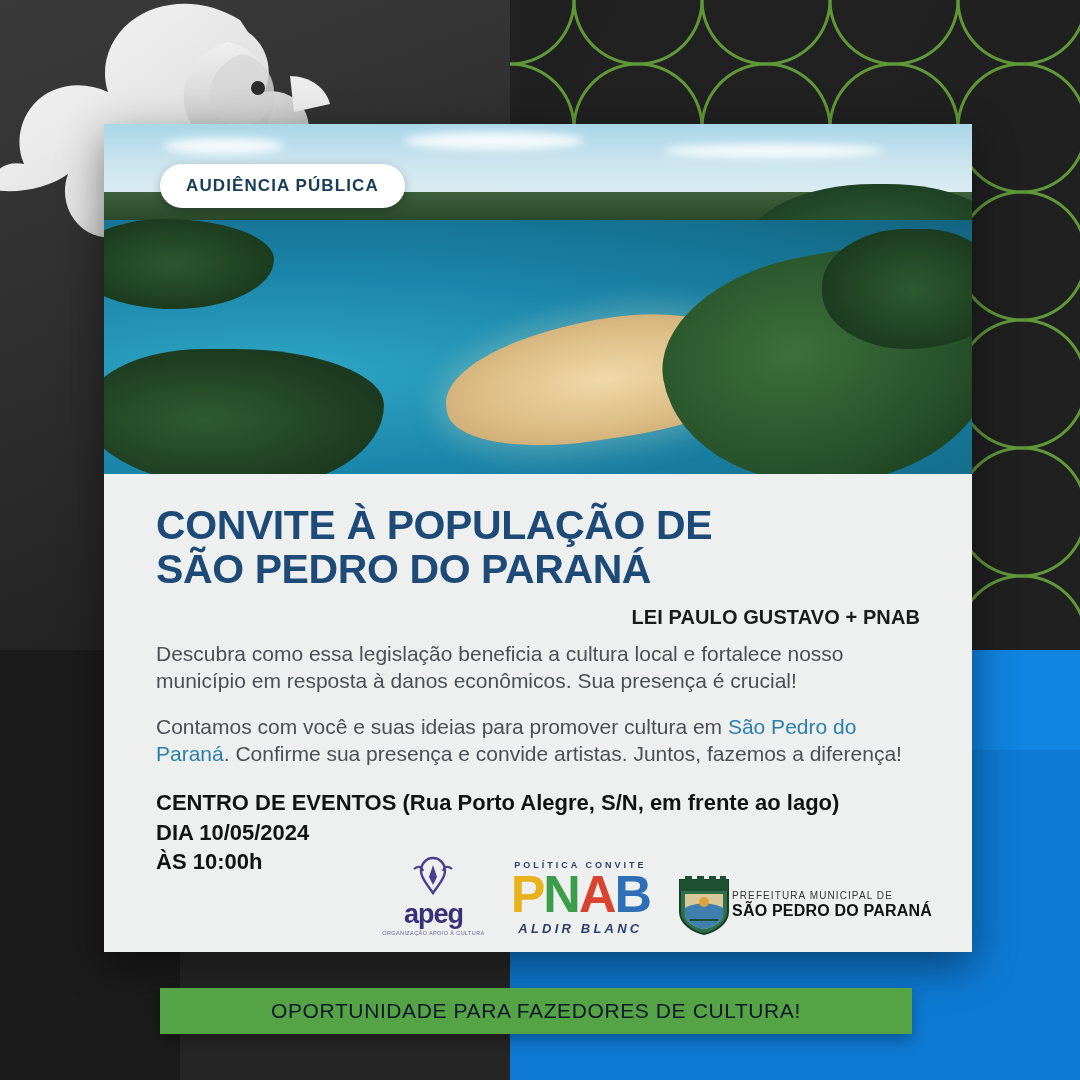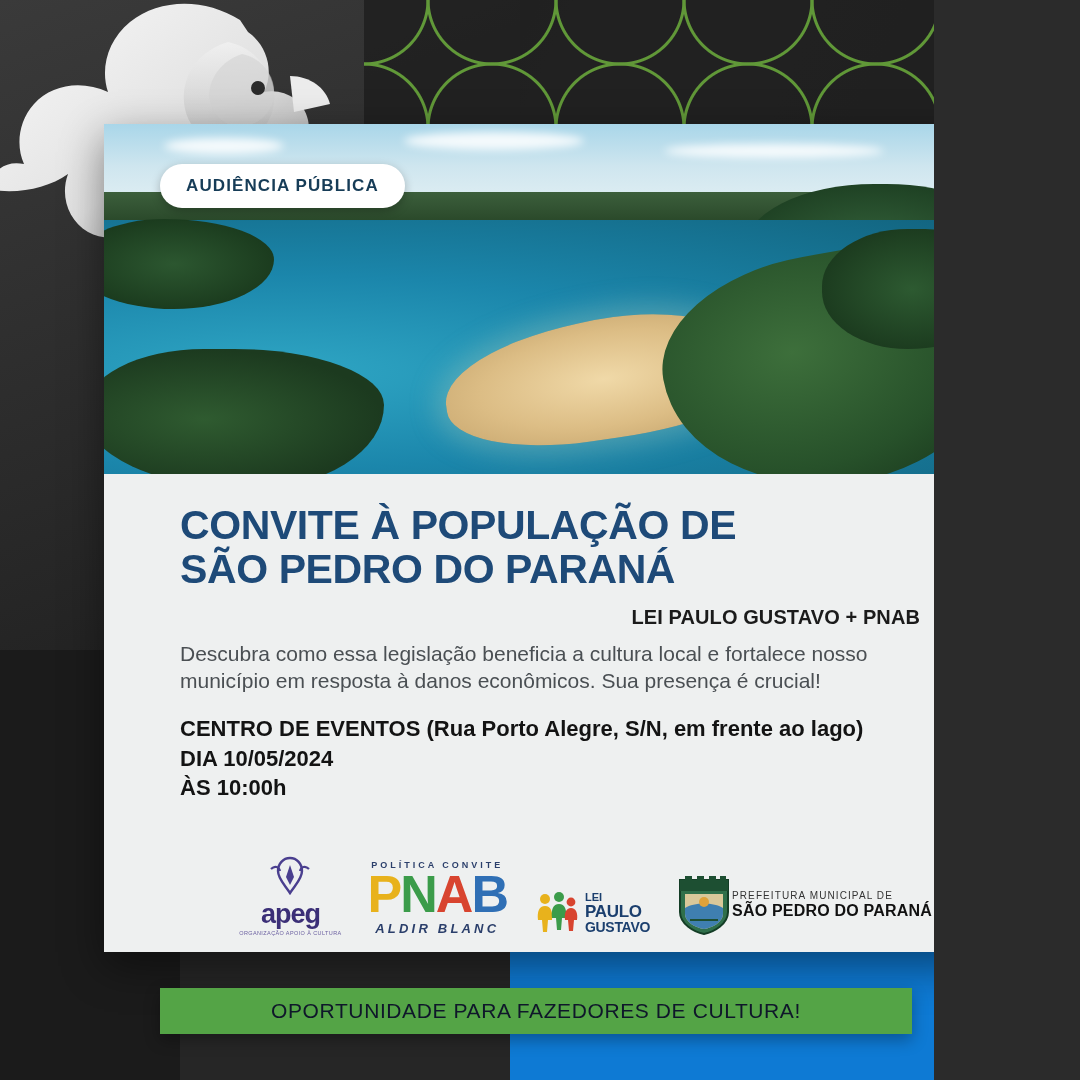--- a/index.html
+++ b/index.html
@@ -5,21 +5,21 @@
   * { box-sizing: border-box; margin: 0; padding: 0; }
   html, body {
     width: 1080px; height: 1080px;
     font-family: "Liberation Sans", sans-serif;
     overflow: hidden;
     background: #2b2b2b;
   }
 
   .poster {
     position: relative;
-    width: 934px; height: 1080px;
+    width: 1080px; height: 1080px;
     overflow: hidden;
   }
 
   
   .bg-dark {
     position: absolute; inset: 0;
     background: linear-gradient(115deg, #1d1d1d 0%, #2f2f2f 45%, #262626 100%);
   }
   .bg-dark-left {
     position: absolute; left: 0; top: 0; width: 520px; height: 1080px;
@@ -141,21 +141,20 @@
     border-radius: 22px;
     box-shadow: 0 3px 10px rgba(0,0,0,.25);
     white-space: nowrap;
   }
 
   
   .body {
     flex: 1;
     padding: 30px 52px 0 52px;
     position: relative;
-    margin-left: 24px;
   }
   h1 {
     color: #1e4a78;
     font-size: 41px;
     line-height: 1.07;
     font-weight: 800;
     letter-spacing: -.4px;
     margin-bottom: 14px;
   }
   .subtitle {
@@ -281,20 +280,23 @@
     <div class="body">
       <h1>
         <span>CONVITE À POPULAÇÃO DE</span><br>
         <span>SÃO PEDRO DO PARANÁ</span>
       </h1>
 
       <div class="subtitle">LEI PAULO GUSTAVO + PNAB</div>
 
       <p class="para">Descubra como essa legislação beneficia a cultura local e fortalece nosso município em resposta à danos econômicos. Sua presença é crucial!</p>
 
+      <p class="para">
+        <span>Contamos com você e suas ideias para promover cultura em </span><span class="hl">São Pedro do Paraná</span><span>. Confirme sua presença e convide artistas. Juntos, fazemos a diferença!</span>
+      </p>
 
       <div class="venue">
         <div>
           <span>CENTRO DE EVENTOS</span>
           <span class="reg">(Rua Porto Alegre, S/N, em frente ao lago)</span>
         </div>
         <div>DIA 10/05/2024</div>
         <div>ÀS 10:00h</div>
       </div>
 
@@ -314,37 +316,20 @@
           <div class="pnab-top">POLÍTICA CONVITE</div>
           <div class="pnab-word">
             <span>P</span>
             <span>N</span>
             <span>A</span>
             <span>B</span>
           </div>
           <div class="pnab-bot">ALDIR BLANC</div>
         </div>
 
-        <div class="logo">
-          <div class="lpg-wrap">
-            <svg width="46" height="46" viewBox="0 0 46 46">
-              <circle cx="12" cy="9" r="5" fill="#e8b21c"></circle>
-              <path d="M12 16 C6 16 4 22 5 30 L9 30 L10 42 L14 42 L15 30 L19 30 C20 22 18 16 12 16 Z" fill="#e8b21c"></path>
-              <circle cx="26" cy="7" r="5" fill="#3b9c4a"></circle>
-              <path d="M26 14 C20 14 18 20 19 28 L23 28 L24 40 L28 40 L29 28 L33 28 C34 20 32 14 26 14 Z" fill="#3b9c4a"></path>
-              <circle cx="38" cy="12" r="4.4" fill="#d8442f"></circle>
-              <path d="M38 18 C33 18 31 23 32 30 L35 30 L36 41 L40 41 L41 30 L44 30 C45 23 43 18 38 18 Z" fill="#d8442f"></path>
-            </svg>
-            <div class="lpg-text">
-              <div class="l1">LEI</div>
-              <div class="l2">PAULO</div>
-              <div class="l3">GUSTAVO</div>
-            </div>
-          </div>
-        </div>
 
         <div class="logo">
           <div class="pref-wrap">
             <svg width="56" height="62" viewBox="0 0 56 62">
               <path d="M4 6 L52 6 L52 38 C52 50 38 58 28 60 C18 58 4 50 4 38 Z" fill="#2f6f4a" stroke="#143d26" stroke-width="2"></path>
               <rect x="4" y="6" width="48" height="11" fill="#1d4f32"></rect>
               <rect x="9" y="2" width="7" height="6" fill="#1d4f32"></rect>
               <rect x="21" y="2" width="7" height="6" fill="#1d4f32"></rect>
               <rect x="33" y="2" width="7" height="6" fill="#1d4f32"></rect>
               <rect x="44" y="2" width="6" height="6" fill="#1d4f32"></rect>

